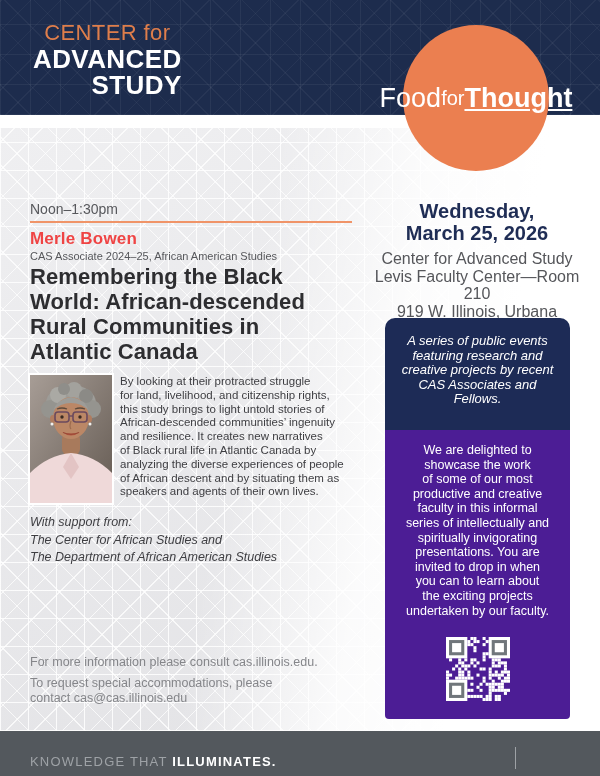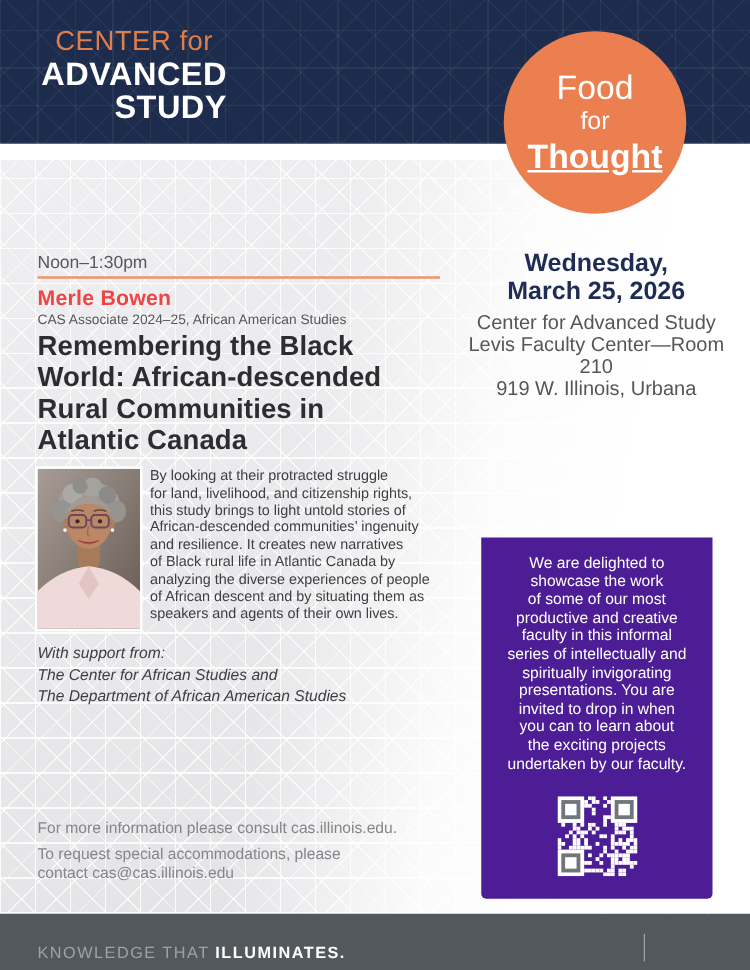--- a/index.html
+++ b/index.html
@@ -20,21 +20,21 @@
       repeating-linear-gradient(0deg,   rgba(255,255,255,0.055) 0 1px, transparent 1px 30px),
       repeating-linear-gradient(90deg,  rgba(255,255,255,0.055) 0 1px, transparent 1px 30px);
   }
   .logo { position:absolute; left:33px; top:20px; line-height:26px; letter-spacing:0.4px; }
   .logo .l1 { color:#df7e4b; font-size:22px; font-weight:400;text-align:center; }
   .logo .l2, .logo .l3 { color:#ffffff; font-size:26px; font-weight:700;text-align:right; }
 
   .badge {
     position:absolute; left:403px; top:25px; width:146px; height:146px;
     background:#eb7f50; border-radius:50%;
-    display:flex; flex-direction:column; align-items:center; justify-content:center;
+    display:flex; flex-direction:row; align-items:center; justify-content:center;
     color:#ffffff; text-align:center; z-index:5;
   }
   .badge .b1 { font-size:27px; font-weight:300; line-height:30px; }
   .badge .b2 { font-size:20px; font-weight:300; line-height:24px; }
   .badge .b3 { font-size:27px; font-weight:700; line-height:32px;text-decoration:underline; }
 
   
   .left-bg {
     position:absolute; left:0; top:128px; width:600px; height:603px;
     background-color:#e9e9eb;
@@ -203,20 +203,25 @@
 The Department of African American Studies</div>
   <div class="info1">For more information please consult cas.illinois.edu.</div>
   <div class="info2">To request special accommodations, please
 contact cas@cas.illinois.edu</div>
 
   <div class="date">Wednesday,
 March 25, 2026</div>
   <div class="venue">Center for Advanced Study
 Levis Faculty Center—Room 210
 919 W. Illinois, Urbana</div>
+  <div class="series-box">A series of public events
+featuring research and
+creative projects by recent
+CAS Associates and
+Fellows.</div>
   <div class="desc-box">We are delighted to
 showcase the work
 of some of our most
 productive and creative
 faculty in this informal
 series of intellectually and
 spiritually invigorating
 presentations. You are
 invited to drop in when
 you can to learn about

